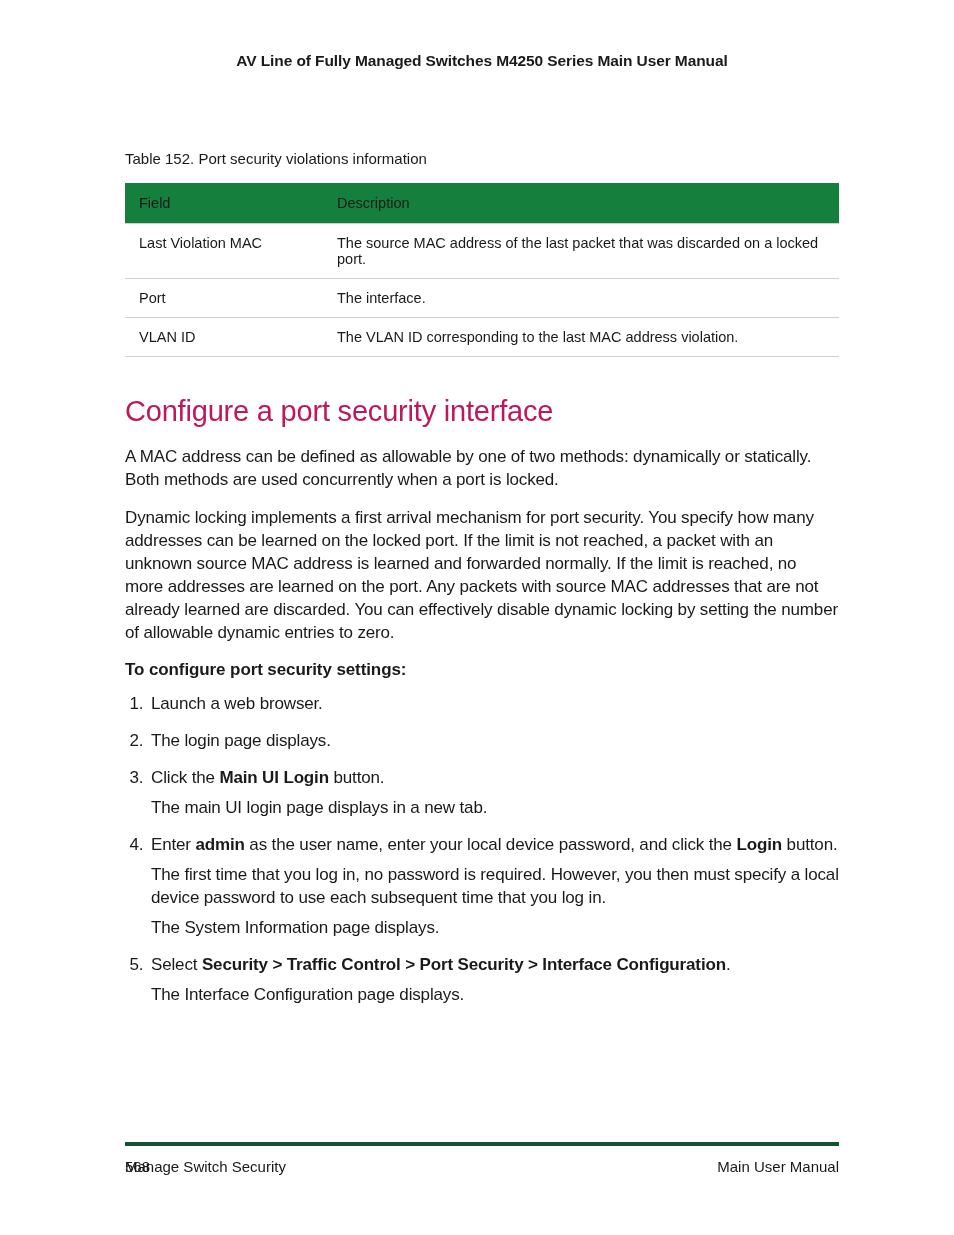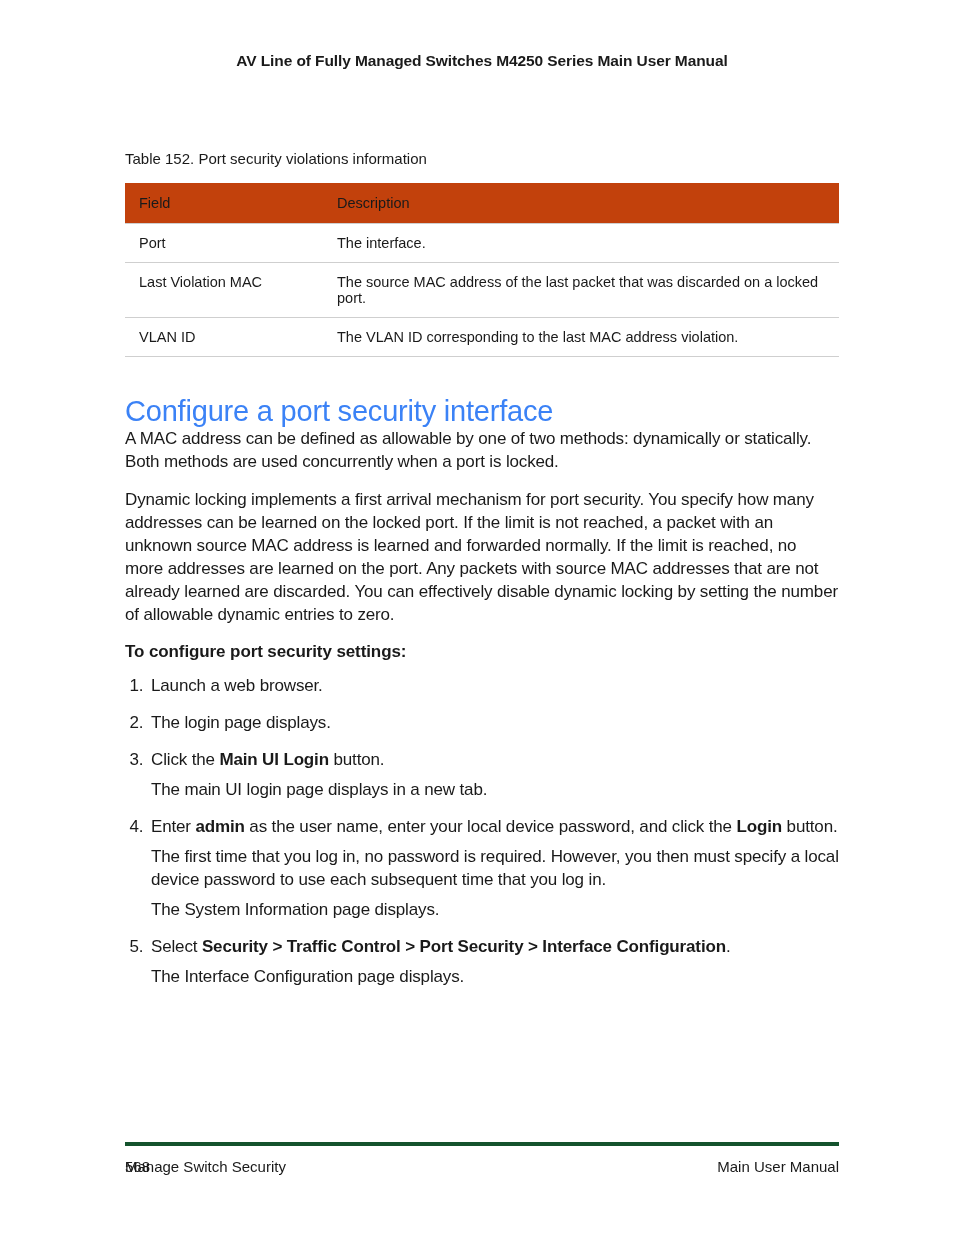--- a/index.html
+++ b/index.html
@@ -30,38 +30,38 @@
     font-weight: 400;
     margin-bottom: 16px;
     margin-top: 32px;
   }
   table.data {
     width: 100%;
     border-collapse: collapse;
     font-size: 14.5px;
   }
   table.data th {
-    background: #c2410c;
+    background: #15803d;
     text-align: left;
     font-weight: 400;
     padding: 12px 14px;
     border-bottom: 1px solid #cfcfcf;
   }
   table.data td {
     padding: 11px 14px;
     border-bottom: 1px solid #cfcfcf;
     vertical-align: top;
   }
   table.data .col-field { width: 170px; }
   h2.section {
     font-size: 29px;
     font-weight: 400;
-    margin: 38px 0 0 0;
+    margin: 38px 0 18px 0;
     letter-spacing: -0.2px;
-    color: #3b82f6;
+    color: #be185d;
   }
   p.body {
     font-size: 17px;
     line-height: 1.35;
     margin: 0 0 15px 0;
     letter-spacing: -0.15px;
   }
   p.lead {
     font-size: 17px;
     font-weight: 700;
@@ -115,26 +115,26 @@
 
   <table class="data">
     <thead>
       <tr>
         <th class="col-field">Field</th>
         <th>Description</th>
       </tr>
     </thead>
     <tbody>
       <tr>
+        <td>Last Violation MAC</td>
+        <td>The source MAC address of the last packet that was discarded on a locked port.</td>
+      </tr>
+      <tr>
         <td>Port</td>
         <td>The interface.</td>
-      </tr>
-      <tr>
-        <td>Last Violation MAC</td>
-        <td>The source MAC address of the last packet that was discarded on a locked port.</td>
       </tr>
       <tr>
         <td>VLAN ID</td>
         <td>The VLAN ID corresponding to the last MAC address violation.</td>
       </tr>
     </tbody>
   </table>
 
   <h2 class="section">Configure a port security interface</h2>
 

